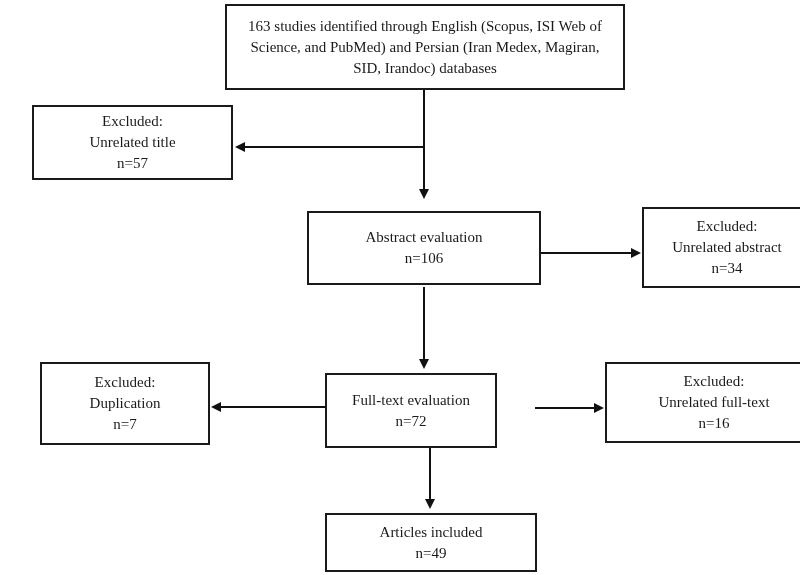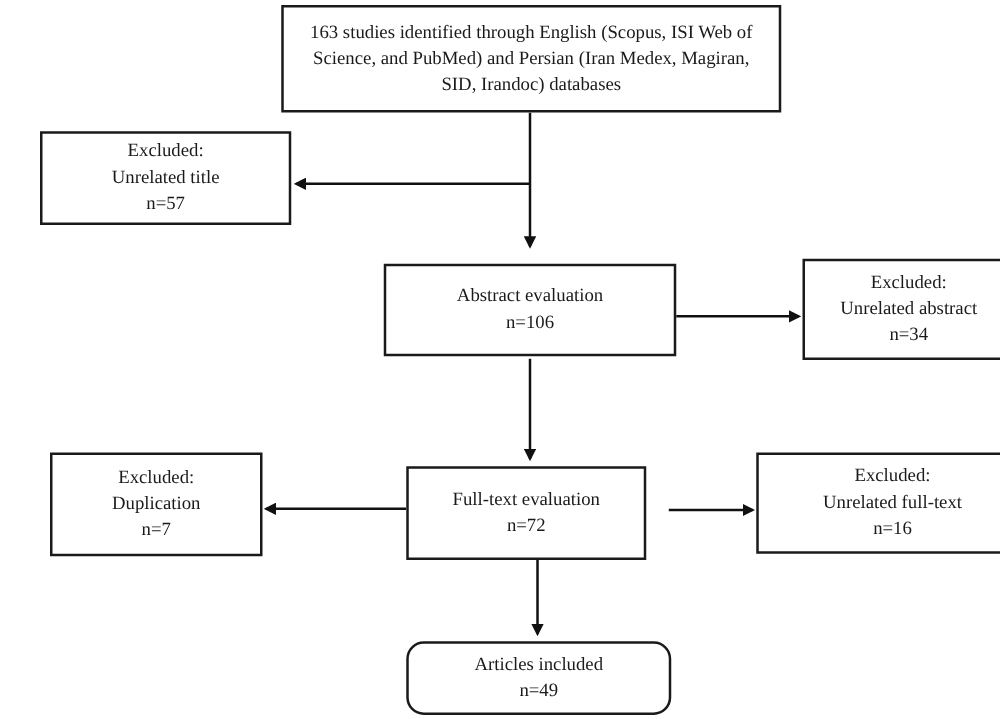--- a/index.html
+++ b/index.html
@@ -31,23 +31,23 @@
     text-align:center;
     font-size:15px;line-height:21px;
     padding:2px 8px;
   }
   .box span{white-space:pre-line;}
   #box-identified      {left:195px; top:4px;   width:400px; height:86px; border-width:2.5px;}
   #box-excluded-title  {left:2px;   top:105px; width:201px; height:75px;}
   #box-abstract        {left:277px; top:211px; width:234px; height:74px;}
   #box-excluded-abstract{left:612px;top:207px; width:170px; height:81px;}
   #box-excluded-dup    {left:10px;  top:362px; width:170px; height:83px;}
-  #box-fulltext        {left:295px; top:373px; width:192px; height:75px;}
+  #box-fulltext        {left:295px; top:373px; width:172px; height:75px;}
   #box-excluded-ft     {left:575px; top:362px; width:218px; height:81px;}
-  #box-included        {left:295px; top:513px; width:212px; height:59px;border-radius:14px;}
+  #box-included        {left:295px; top:513px; width:212px; height:59px;}
   .connectors line{stroke:var(--arrow);stroke-width:2;}
   .connectors .ah{fill:var(--arrow);}
 </style>
 </head>
 <body>
 
 <div class="canvas">
 
   <svg class="connectors" viewBox="0 0 800 575" xmlns="http://www.w3.org/2000/svg">
     <defs>

